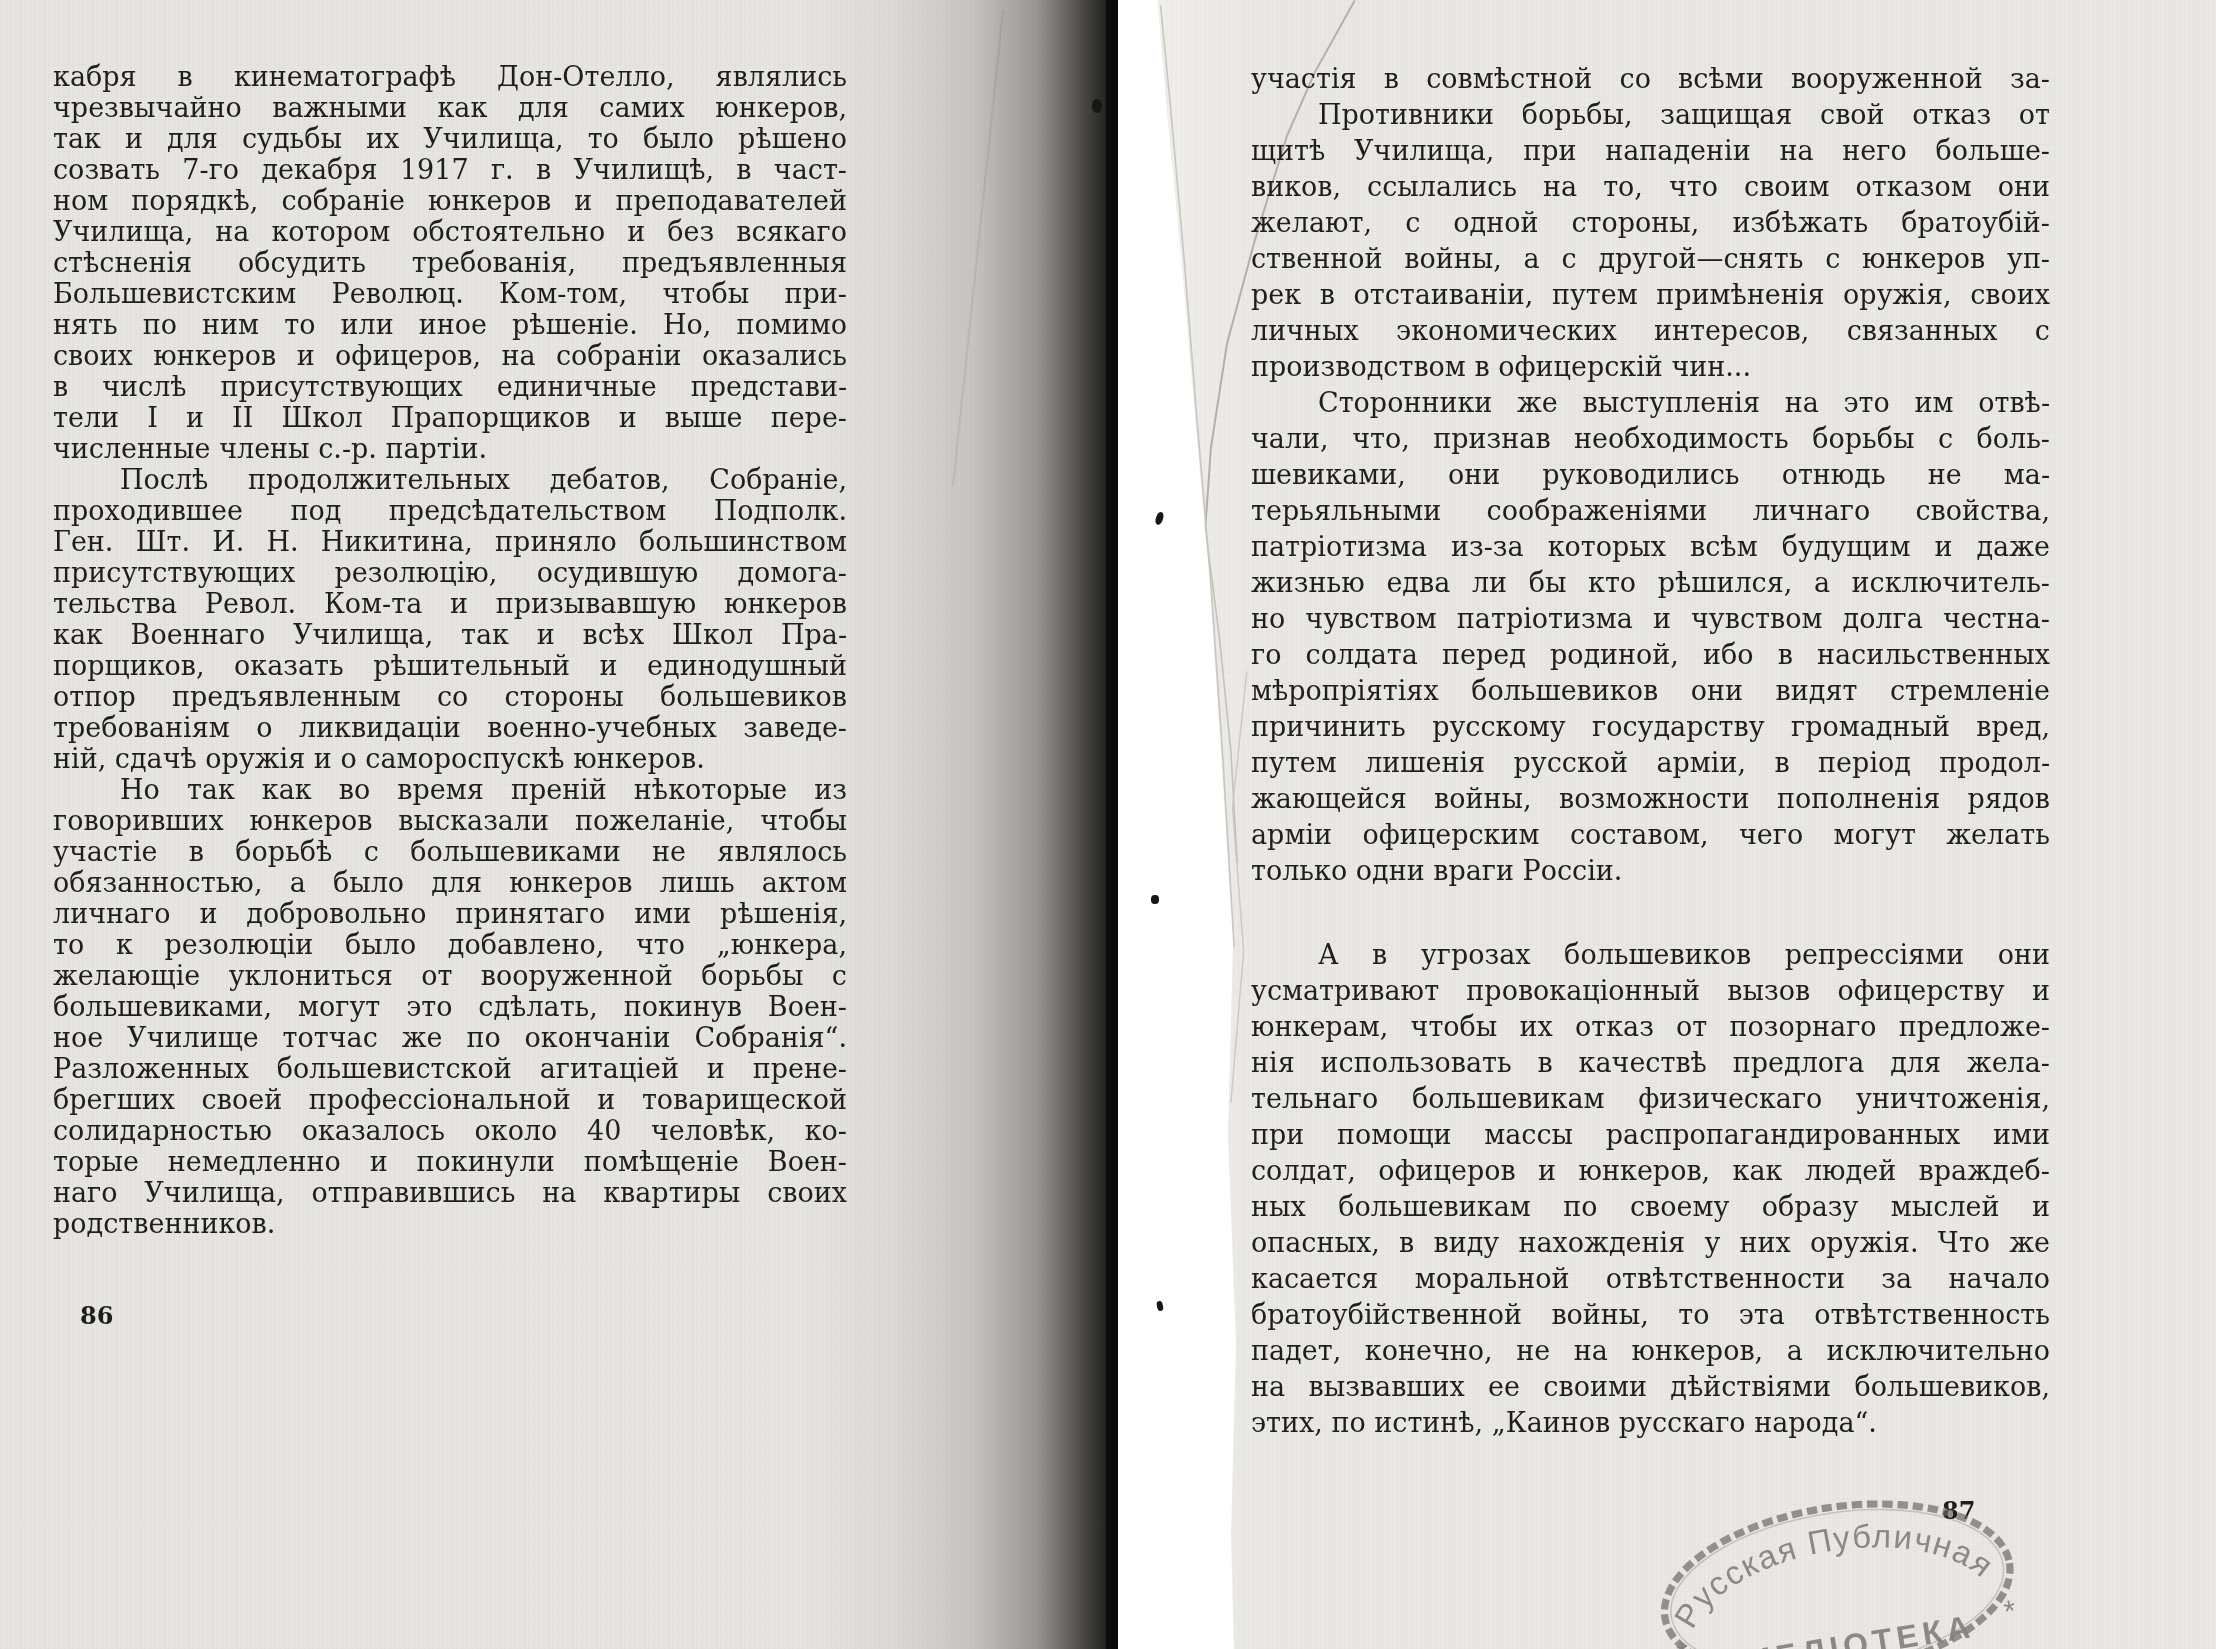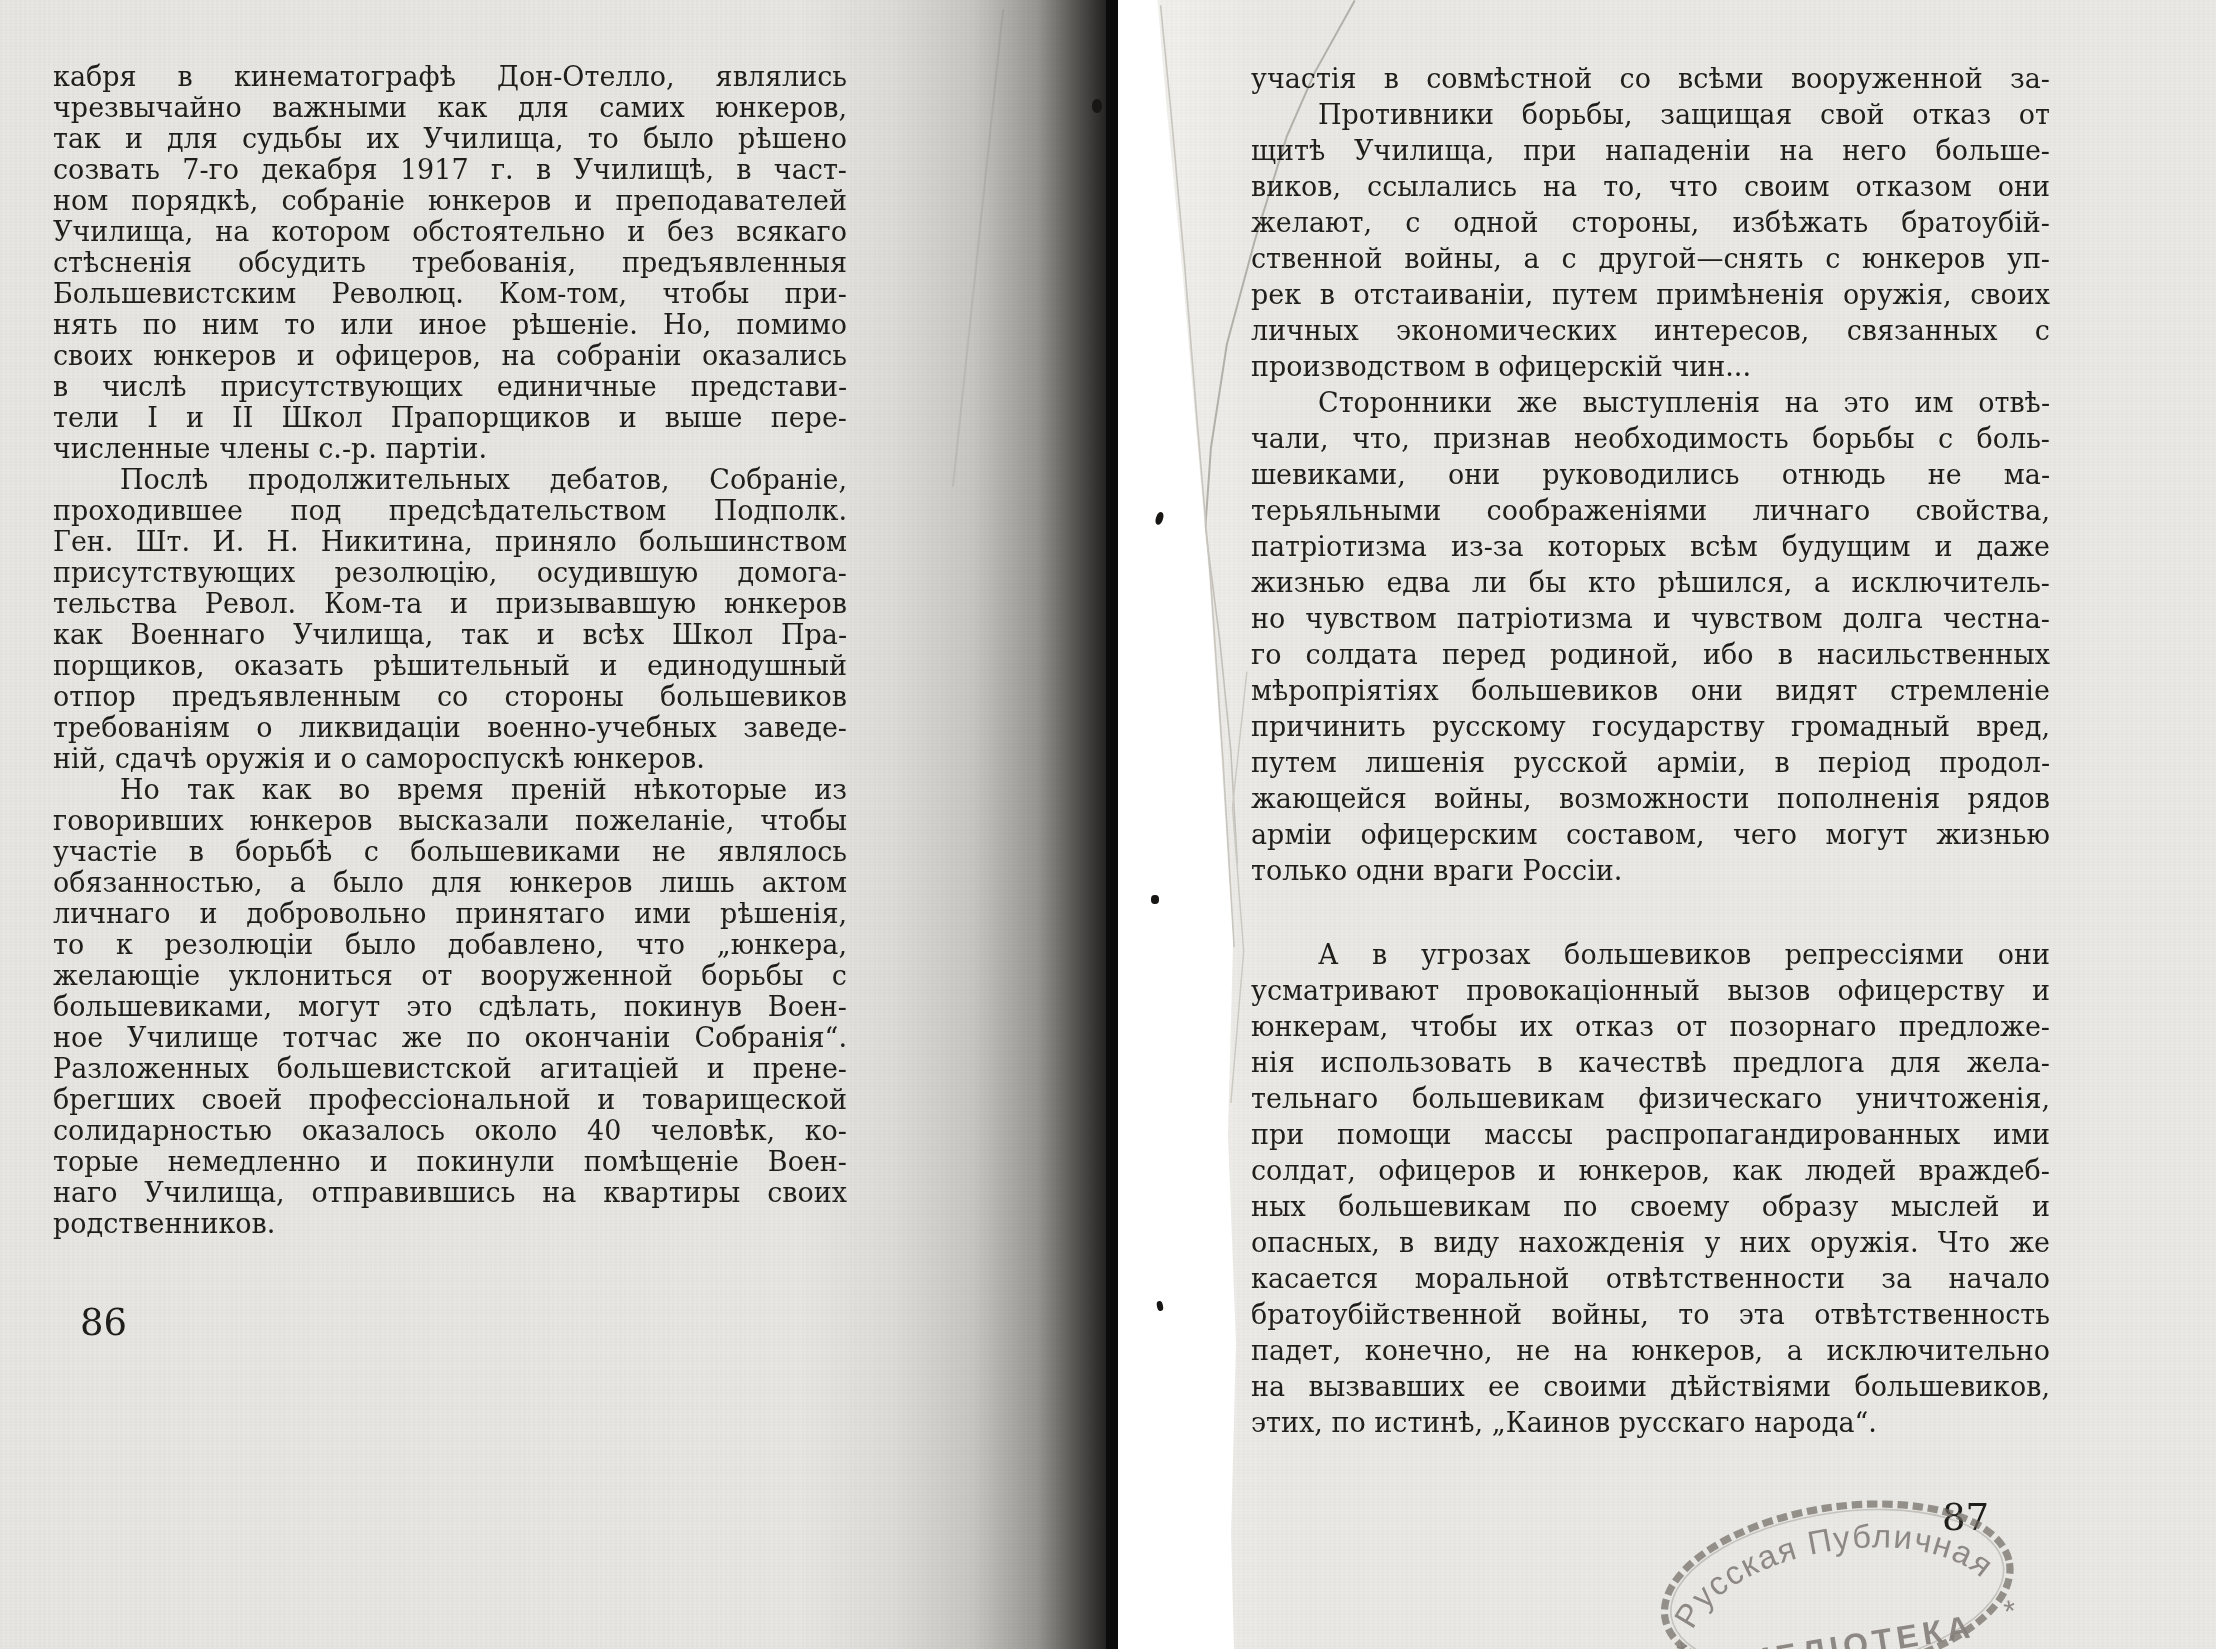--- a/index.html
+++ b/index.html
@@ -50,21 +50,21 @@
   
   .page-text{position:absolute;color:var(--c-ink,#1f1e1c);font-size:27px;}
   #left-lines{left:53px;top:61px;width:794px;}
   #right-lines{left:100px;top:61px;width:799px;}
   .tline{text-align:justify;text-align-last:justify;text-justify:inter-word;white-space:normal;}
   #left-lines .tline{height:31px;line-height:31px;}
   #right-lines .tline{height:36px;line-height:36px;}
   .tline.end{text-align-last:left;}
   .tline.ind{padding-left:67px;}
 
-  .page-number{position:absolute;color:var(--c-ink,#1f1e1c);font-size:37px;}
+  .page-number{position:absolute;color:var(--c-ink,#1f1e1c);font-size:24px;font-weight:bold;}
   #page-number-left{left:80px;top:1301px;}
   #page-number-right{left:791px;top:1496px;}
 
   
   .speck{position:absolute;background:#171614;border-radius:45%;}
   #speck-1{left:1156px;top:512px;width:7.2px;height:12.8px;transform:rotate(18deg);}
   #speck-2{left:1151px;top:895px;width:8px;height:8.8px;}
   #speck-3{left:1157px;top:1301px;width:5.6px;height:10.4px;transform:rotate(-12deg);}
   #speck-4{left:1092px;top:99px;width:9.6px;height:14.4px;border-radius:50%;}
 
@@ -152,21 +152,21 @@
         <div class="tline">шевиками,  они  руководились    отнюдь  не  ма-</div>
         <div class="tline">терьяльными    соображеніями  личнаго  свойства,</div>
         <div class="tline">патріотизма из-за которых всѣм будущим  и  даже</div>
         <div class="tline">жизнью едва ли бы кто рѣшился,  а исключитель-</div>
         <div class="tline">но чувством патріотизма и чувством долга честна-</div>
         <div class="tline">го солдата перед родиной, ибо  в  насильственных</div>
         <div class="tline">мѣропріятіях большевиков они  видят   стремленіе</div>
         <div class="tline">причинить русскому государству громадный  вред,</div>
         <div class="tline">путем лишенія русской арміи,  в  період   продол-</div>
         <div class="tline">жающейся войны, возможности пополненія рядов</div>
-        <div class="tline">арміи офицерским составом,  чего  могут   жизнью</div>
+        <div class="tline">арміи офицерским составом,  чего  могут   желать</div>
         <div class="tline end">только одни враги Россіи.</div>
         <div class="tline ind" style="margin-top: 48px;">А в угрозах большевиков  репрессіями  они</div>
         <div class="tline">усматривают провокаціонный  вызов  офицерству и</div>
         <div class="tline">юнкерам, чтобы их отказ от позорнаго  предложе-</div>
         <div class="tline">нія использовать в качествѣ  предлога  для  жела-</div>
         <div class="tline">тельнаго большевикам  физическаго  уничтоженія,</div>
         <div class="tline">при помощи массы  распропагандированных  ими</div>
         <div class="tline">солдат, офицеров и юнкеров, как людей  враждеб-</div>
         <div class="tline">ных  большевикам  по  своему   образу   мыслей  и</div>
         <div class="tline">опасных, в виду нахожденія у них  оружія.  Что же</div>

